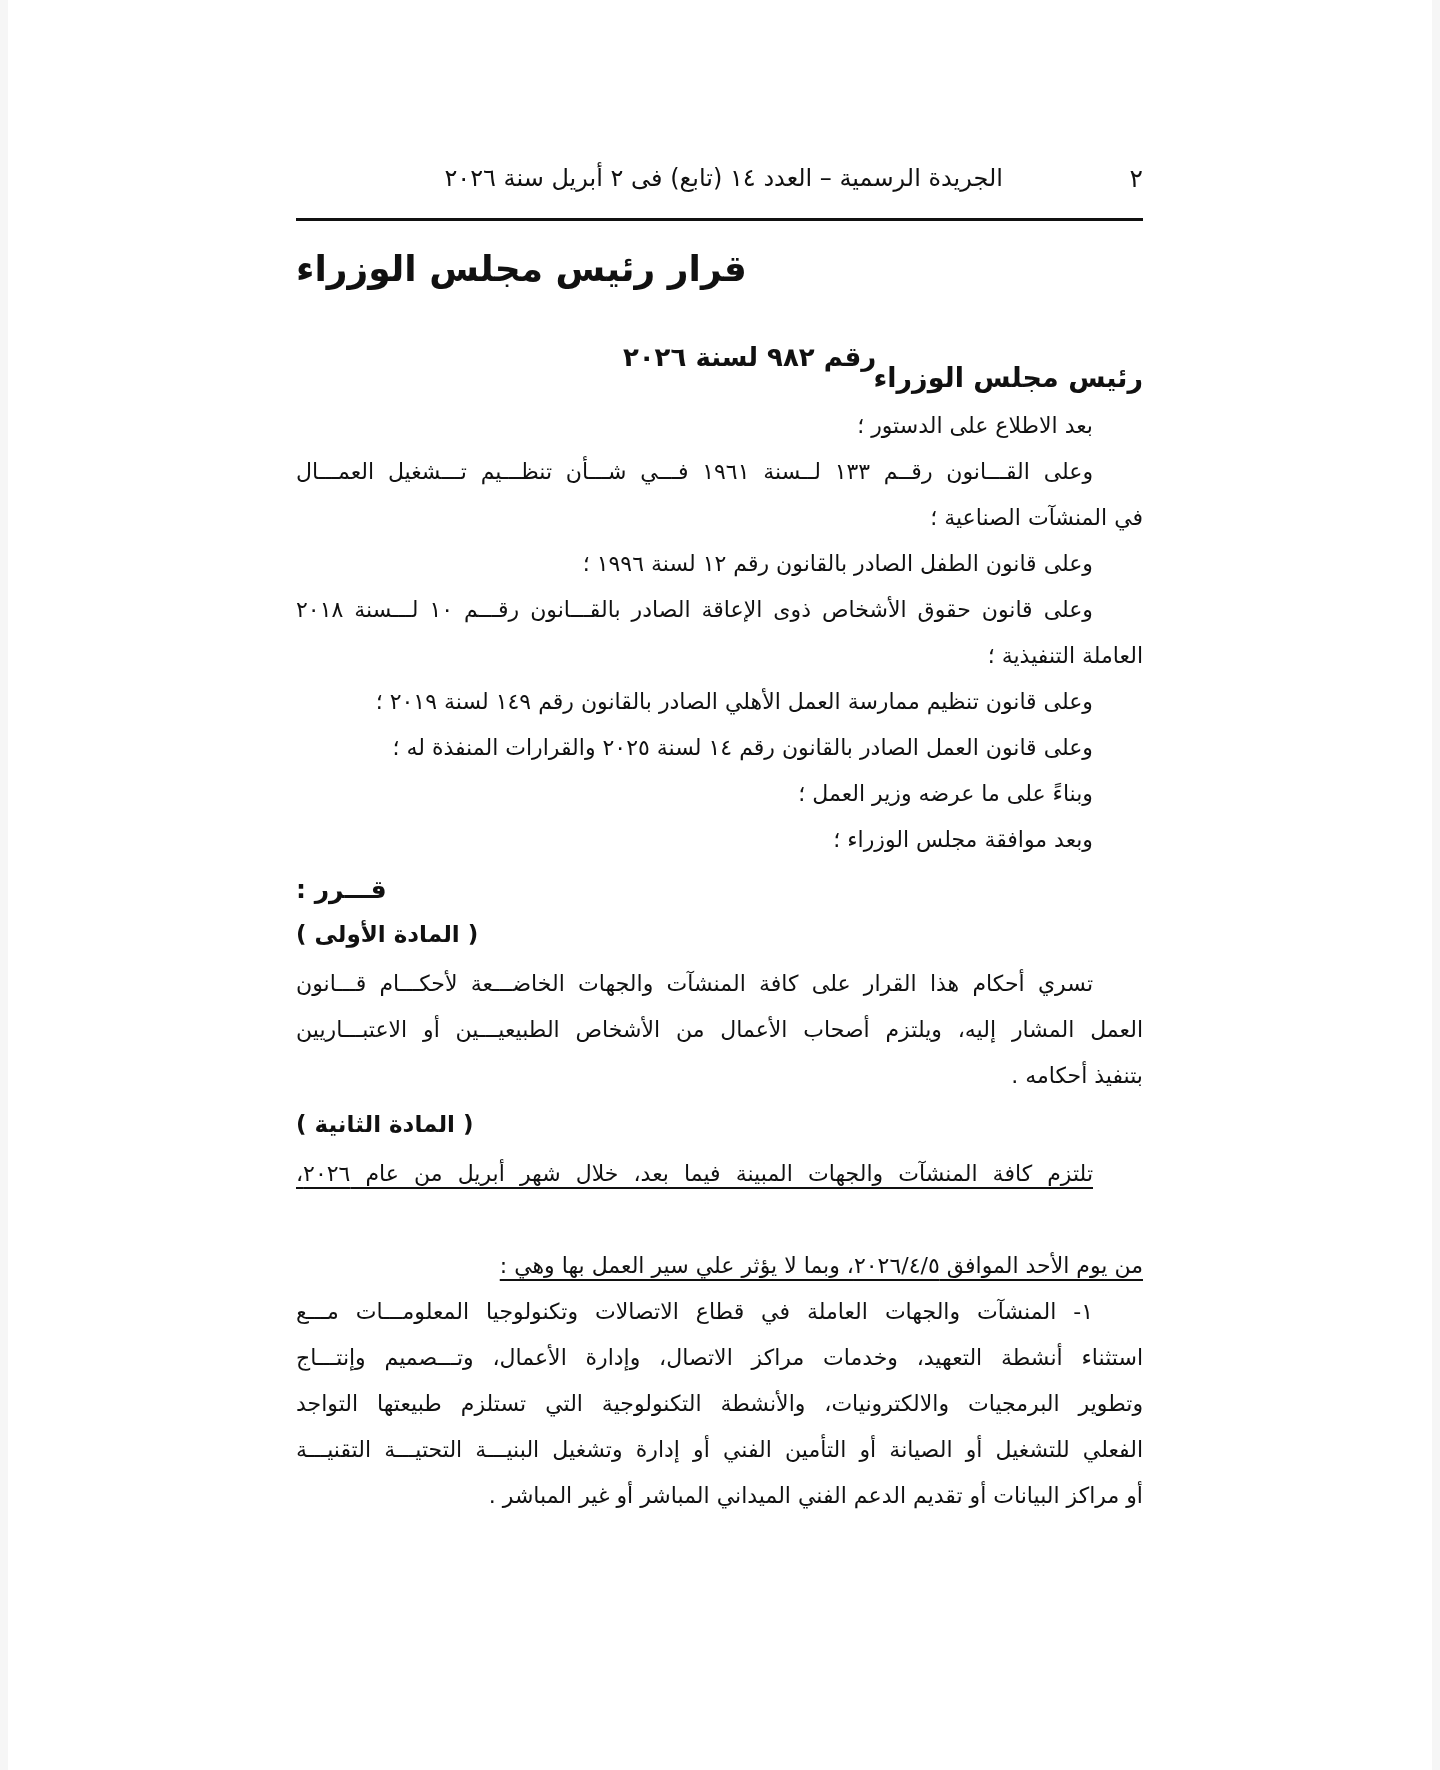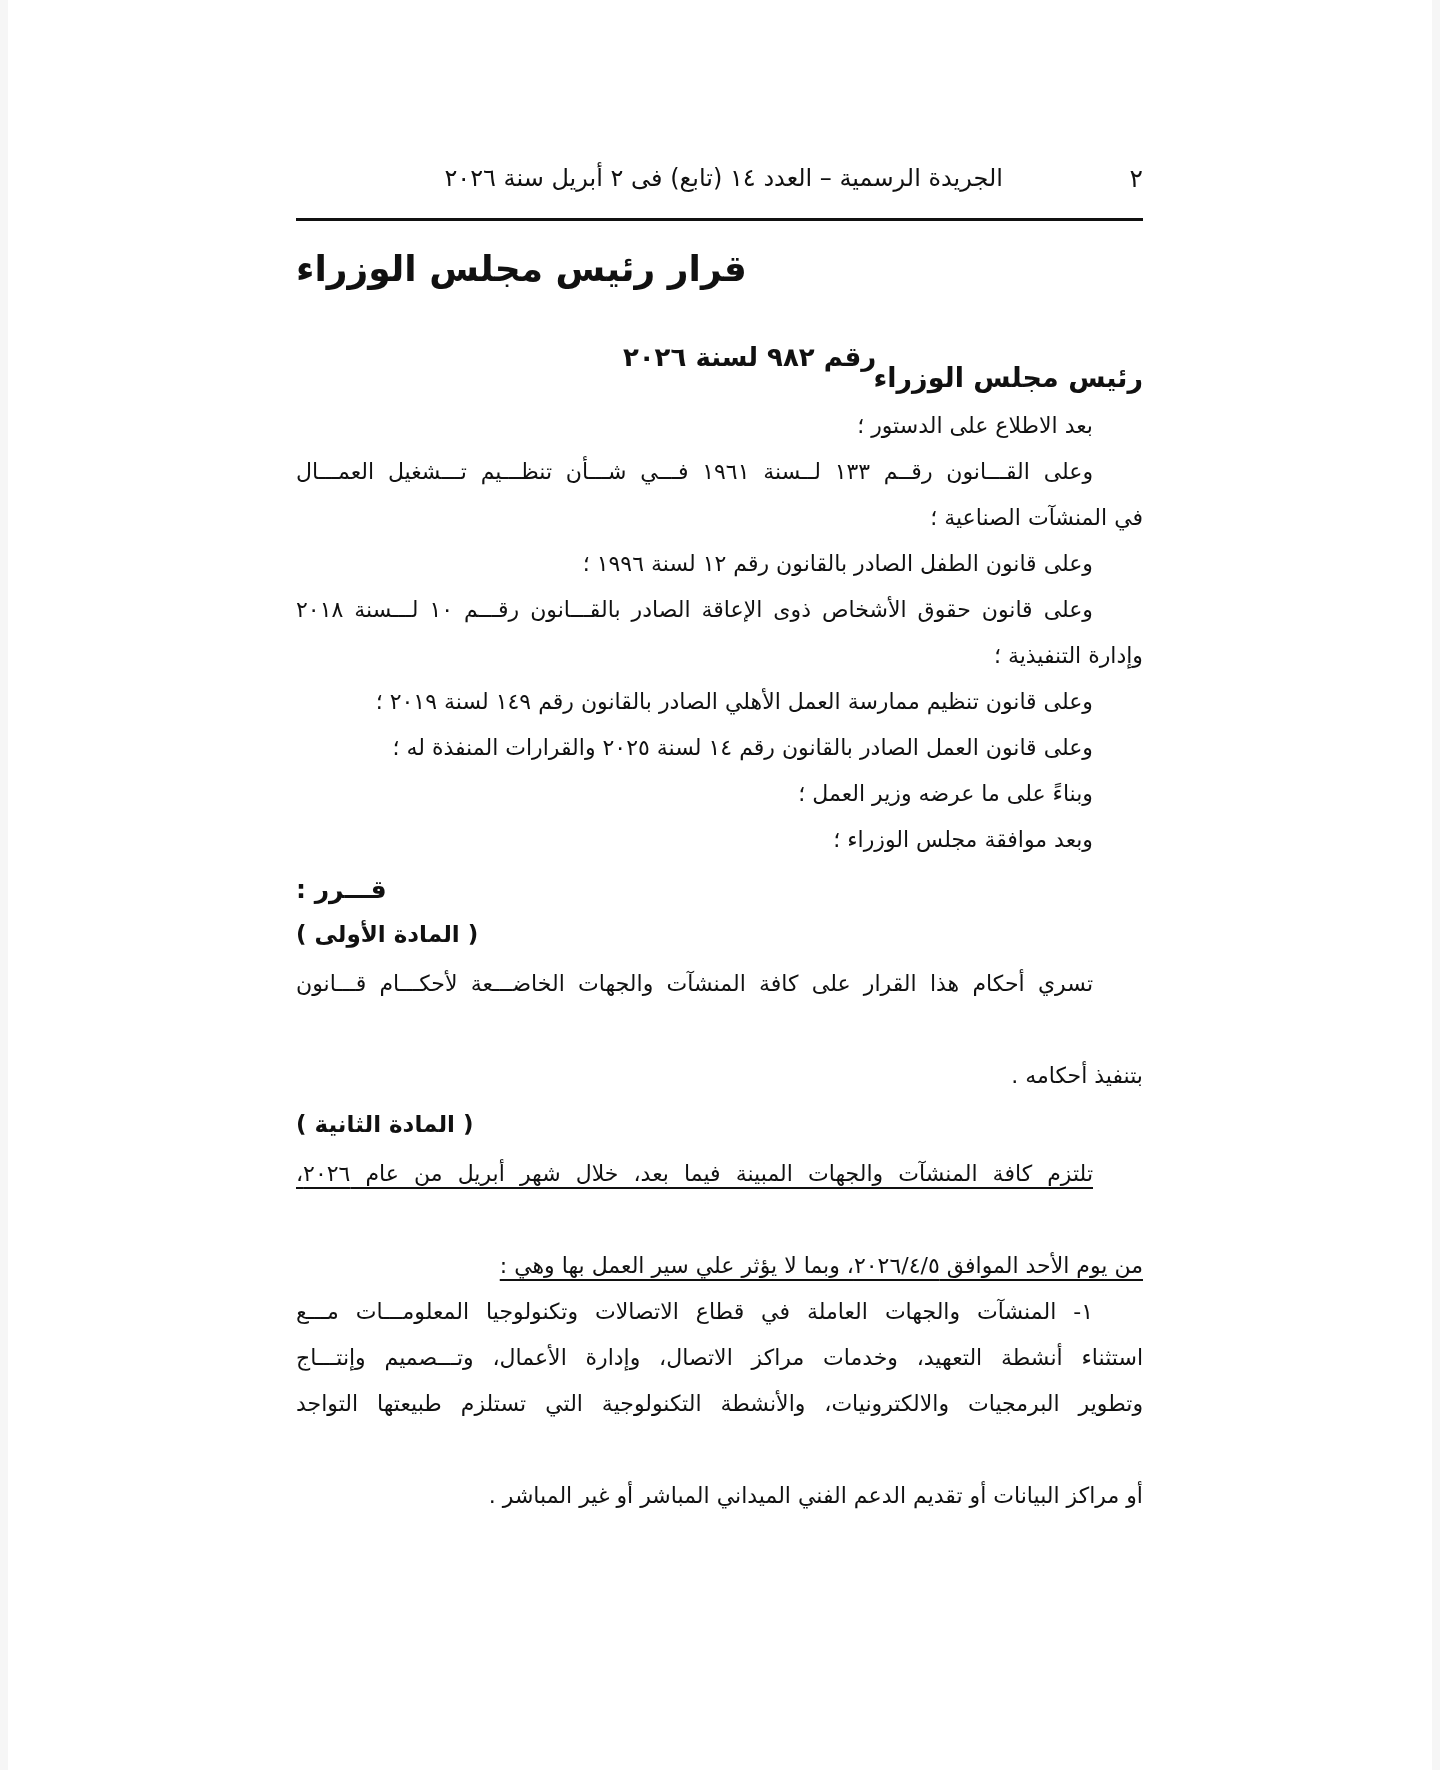--- a/index.html
+++ b/index.html
@@ -43,34 +43,36 @@
 
   <div class="title">قرار رئيس مجلس الوزراء</div>
   <div class="subtitle">رقم ٩٨٢ لسنة ٢٠٢٦</div>
   <div class="issuer">رئيس مجلس الوزراء</div>
 
   <div class="line indent" style="top:410px">بعد الاطلاع على الدستور ؛</div>
   <div class="line justify" style="top:456px; right:50px">وعلى القـــانون رقــم ١٣٣ لــسنة ١٩٦١ فـــي شـــأن تنظـــيم تـــشغيل العمـــال</div>
   <div class="line" style="top:502px">في المنشآت الصناعية ؛</div>
   <div class="line indent" style="top:548px">وعلى قانون الطفل الصادر بالقانون رقم ١٢ لسنة ١٩٩٦ ؛</div>
   <div class="line justify" style="top:594px; right:50px">وعلى قانون حقوق الأشخاص ذوى الإعاقة الصادر بالقـــانون رقـــم ١٠ لـــسنة ٢٠١٨</div>
-  <div class="line" style="top:640px">وإدارة التنفيذية ؛</div>
+  <div class="line" style="top:640px">العاملة التنفيذية ؛</div>
   <div class="line indent" style="top:686px">وعلى قانون تنظيم ممارسة العمل الأهلي الصادر بالقانون رقم ١٤٩ لسنة ٢٠١٩ ؛</div>
   <div class="line indent" style="top:732px">وعلى قانون العمل الصادر بالقانون رقم ١٤ لسنة ٢٠٢٥ والقرارات المنفذة له ؛</div>
   <div class="line indent" style="top:778px">وبناءً على ما عرضه وزير العمل ؛</div>
   <div class="line indent" style="top:824px">وبعد موافقة مجلس الوزراء ؛</div>
 
   <div class="line center decree-word" style="top:874px">قـــرر :</div>
 
   <div class="line center article-heading" style="top:918px">( المادة الأولى )</div>
   <div class="line justify" style="top:968px; right:50px">تسري أحكام هذا القرار على كافة المنشآت والجهات الخاضـــعة لأحكـــام قـــانون</div>
+  <div class="line justify" style="top:1014px">العمل المشار إليه، ويلتزم أصحاب الأعمال من الأشخاص الطبيعيـــين أو الاعتبـــاريين</div>
   <div class="line" style="top:1060px">بتنفيذ أحكامه .</div>
 
   <div class="line center article-heading" style="top:1108px">( المادة الثانية )</div>
   <div class="line justify ul" style="top:1158px; right:50px">تلتزم كافة المنشآت والجهات المبينة فيما بعد، خلال شهر أبريل من عام ٢٠٢٦،</div>
   <div class="line ul" style="top:1250px">من يوم الأحد الموافق ٢٠٢٦/٤/٥، وبما لا يؤثر علي سير العمل بها وهي :</div>
 
   <div class="line justify" style="top:1296px; right:50px">١- المنشآت والجهات العاملة في قطاع الاتصالات وتكنولوجيا المعلومـــات مـــع</div>
   <div class="line justify" style="top:1342px">استثناء أنشطة التعهيد، وخدمات مراكز الاتصال، وإدارة الأعمال، وتـــصميم وإنتـــاج</div>
   <div class="line justify" style="top:1388px">وتطوير البرمجيات والالكترونيات، والأنشطة التكنولوجية التي تستلزم طبيعتها التواجد</div>
+  <div class="line justify" style="top:1434px">الفعلي للتشغيل أو الصيانة أو التأمين الفني أو إدارة وتشغيل البنيـــة التحتيـــة التقنيـــة</div>
   <div class="line" style="top:1480px">أو مراكز البيانات أو تقديم الدعم الفني الميداني المباشر أو غير المباشر .</div>
 
 </div>
 
 </body></html>

